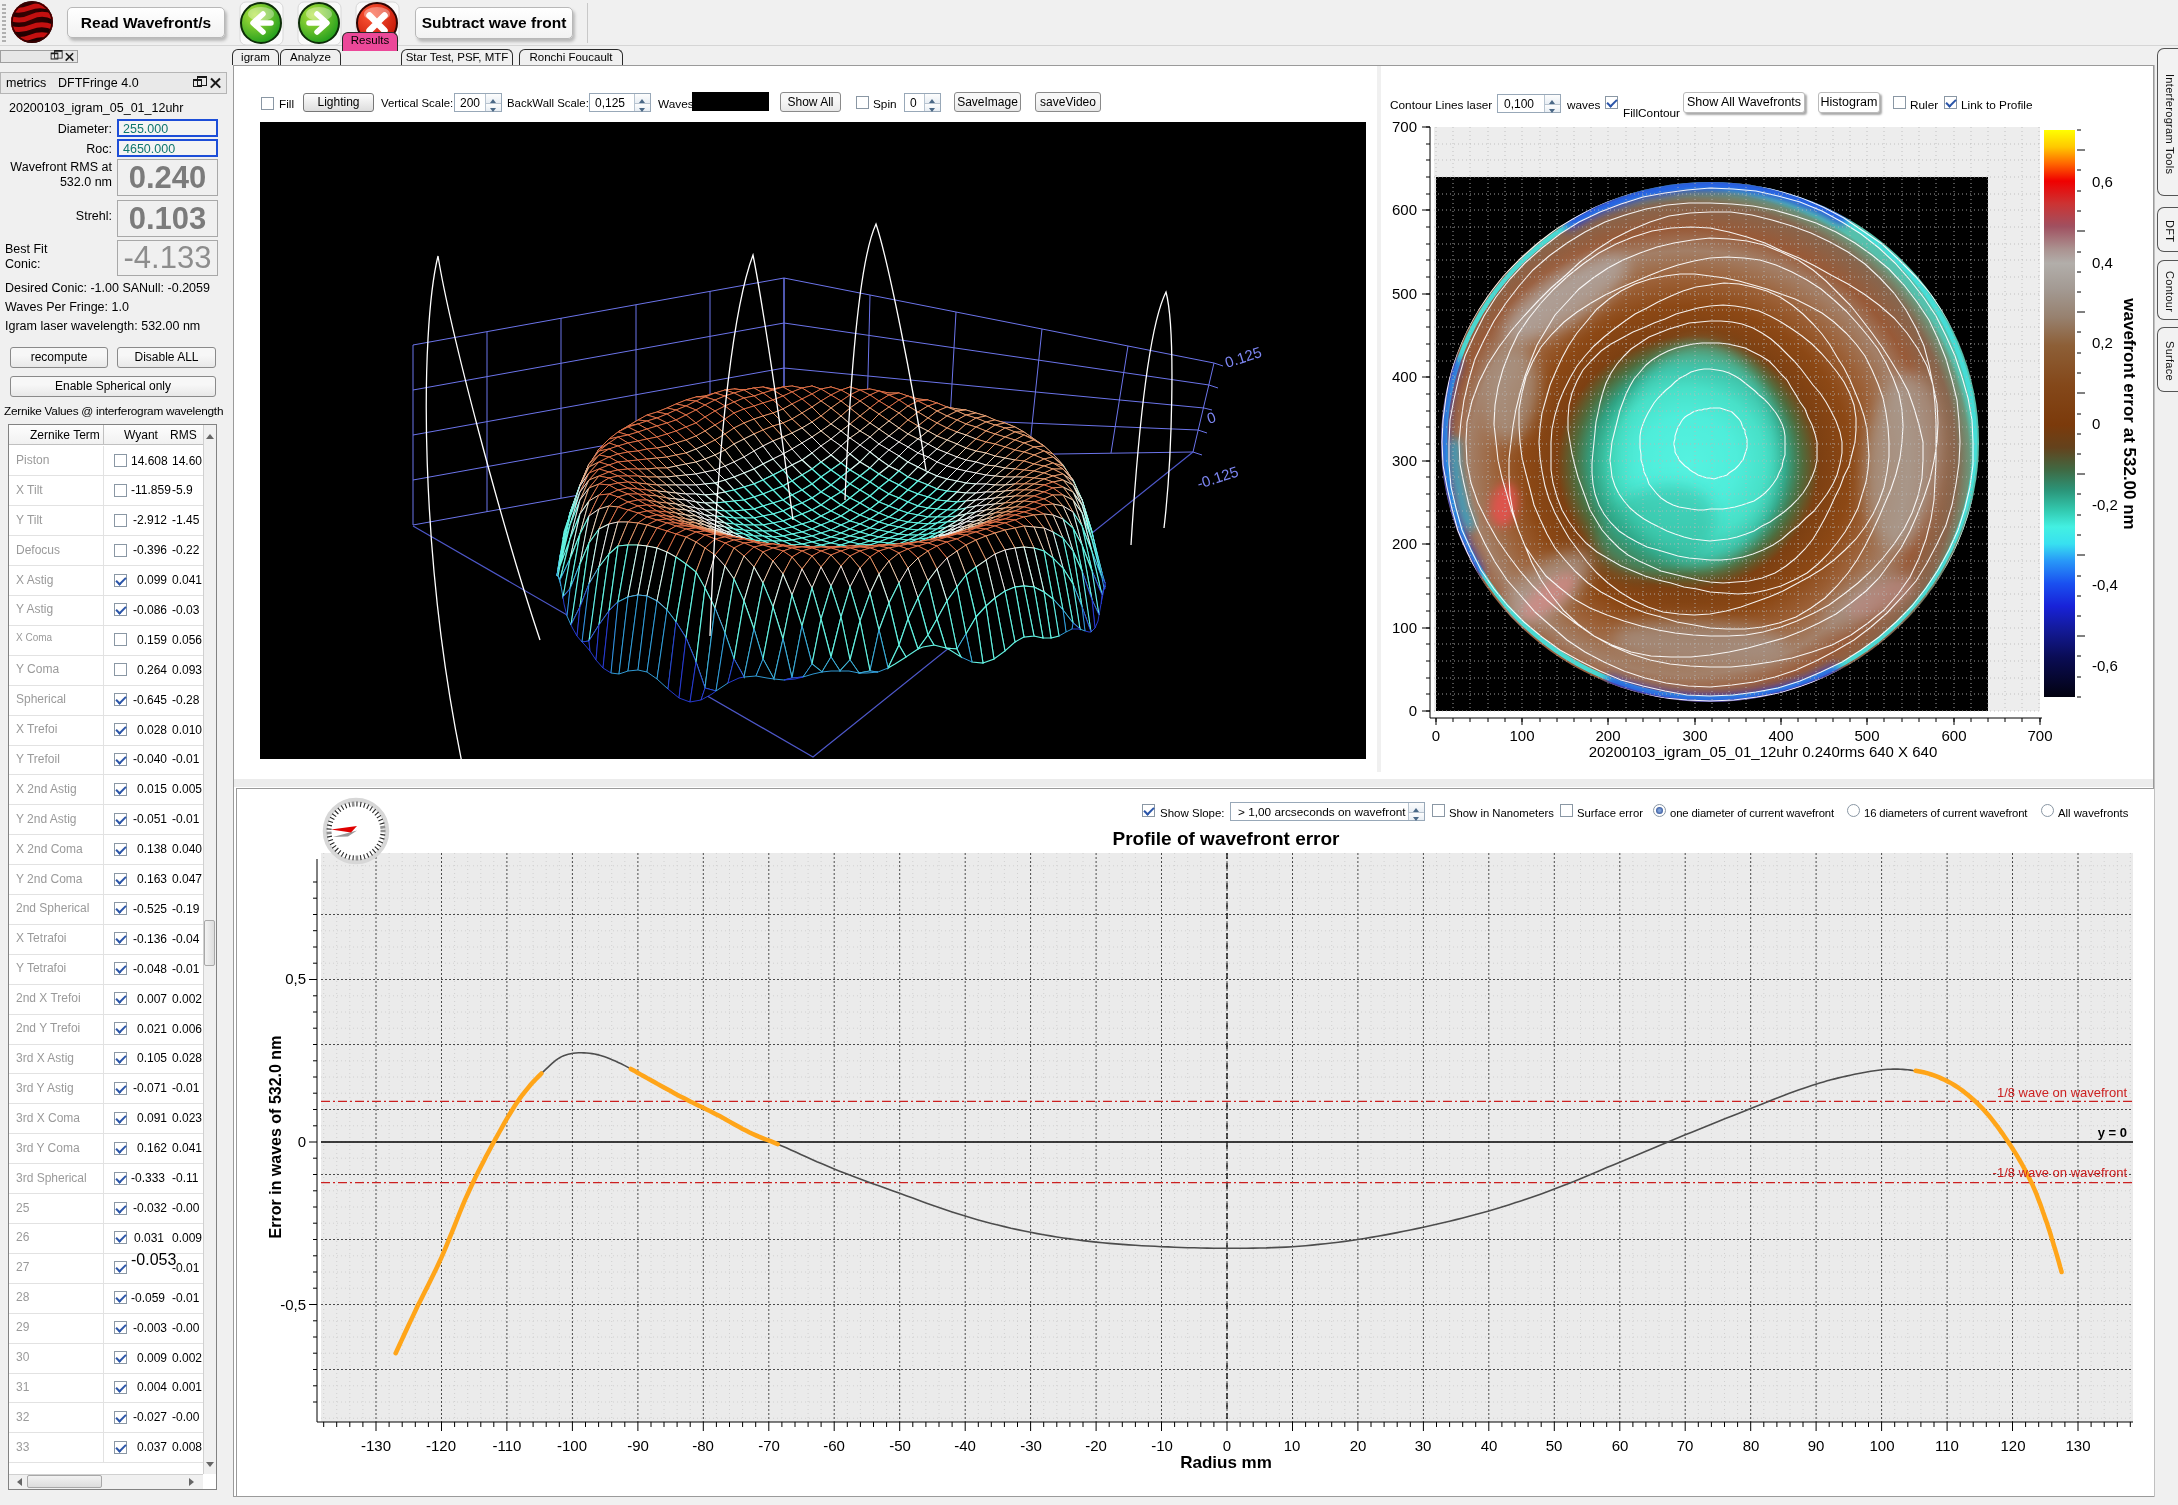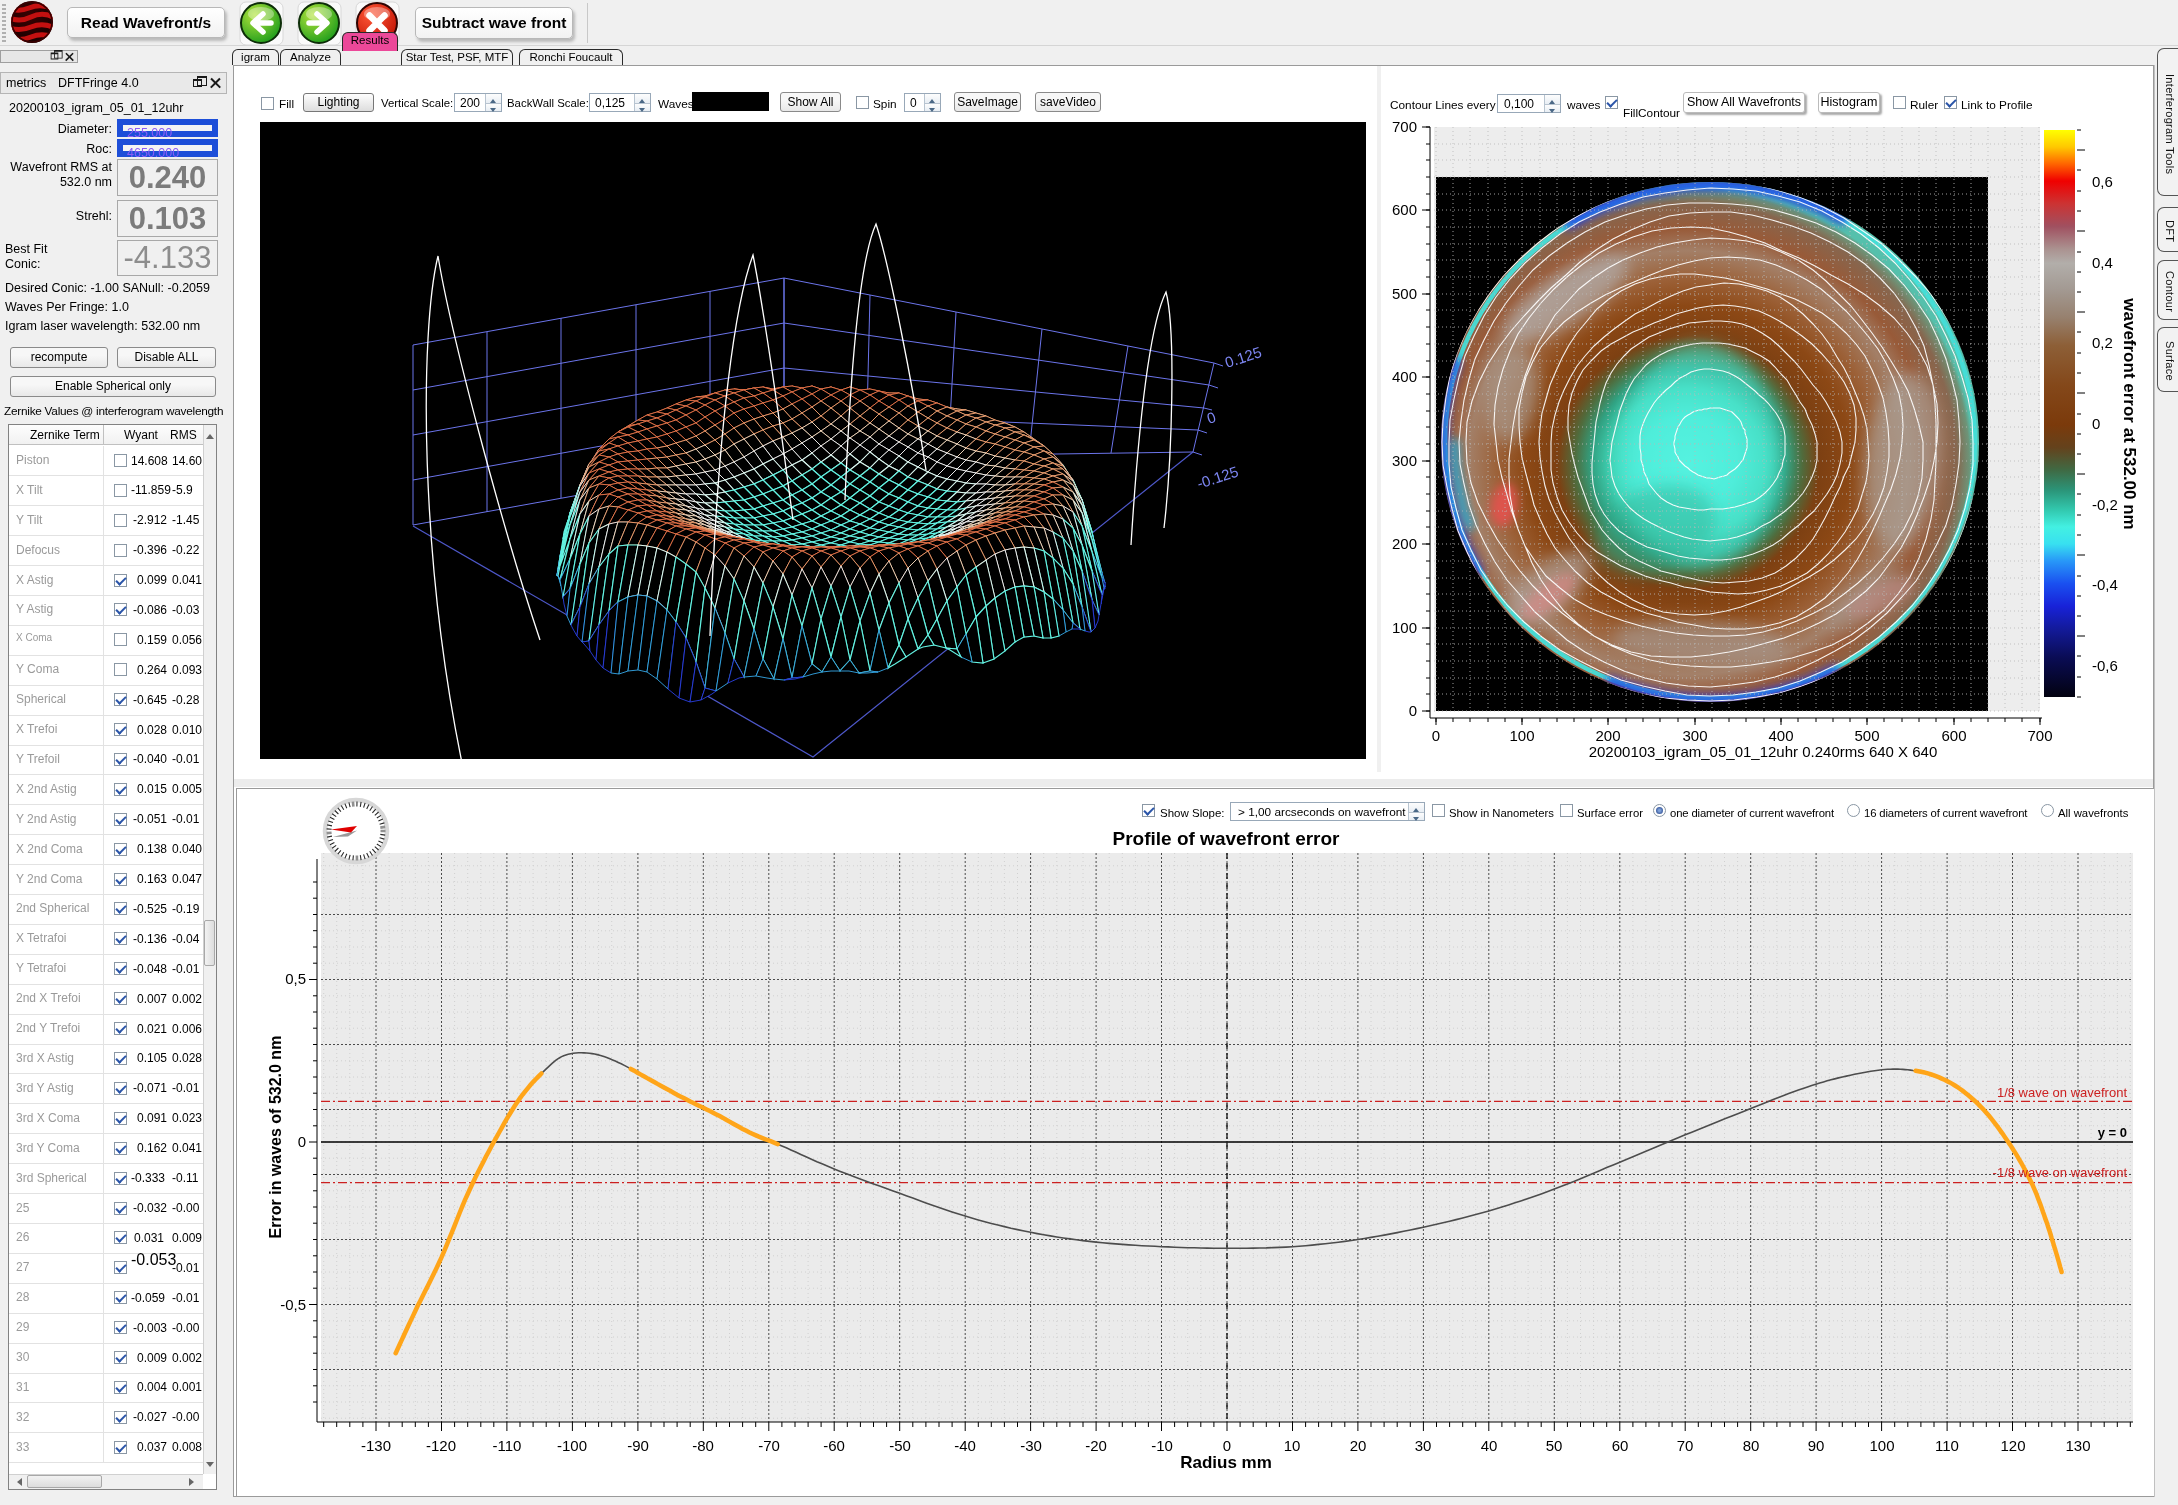--- a/index.html
+++ b/index.html
@@ -18,21 +18,21 @@
 .spin .a{position:absolute;right:0;top:0;width:16px;height:50%;border-left:1px solid #b8c4d0;background:linear-gradient(#fdfdfd,#e8eef4)}
 .spin .a.dn{top:50%;border-top:1px solid #b8c4d0}
 .spin .a::before{content:"";position:absolute;left:4px;border:3.5px solid transparent}
 .spin .a.up::before{top:2px;border-bottom:4px solid #4a6886}
 .spin .a.dn::before{top:4px;border-top:4px solid #4a6886}
 .ico-f{position:absolute;width:9px;height:8px;border:1px solid #1a1a1a;border-top:2.5px solid #1a1a1a}
 .ico-f::before{content:"";position:absolute;left:2.5px;top:-5.5px;width:8px;height:7px;border:1px solid #1a1a1a;border-top:2px solid #1a1a1a}
 .ico-x{position:absolute;width:11px;height:11px}
 .ico-x::before,.ico-x::after{content:"";position:absolute;left:-1px;top:4.5px;width:13px;height:2.4px;background:#1a1a1a}
 .ico-x::before{transform:rotate(45deg)}.ico-x::after{transform:rotate(-45deg)}
-.field{position:absolute;background:#f4f4f4;border:6px solid #1d4ed8;color:#8b5cf6}
+.field{position:absolute;background:#f4f4f4;border:2px solid #1d4ed8;color:#0f766e}
 .bignum{position:absolute;background:#f0f0f0;border:1px solid #a8a8a8;color:#7b7b7b;font-weight:bold;text-align:center}
 .vtab{position:absolute;left:2157px;width:21px;background:#f2f2f2;border:1.4px solid #555;border-right:none;border-radius:7px 0 0 7px;
  writing-mode:vertical-rl;text-align:center;font-size:11px;color:#111;letter-spacing:0.3px;line-height:17px}
 </style></head><body>
 <div class="abs" style="left:0;top:0;width:2178px;height:46px;background:#f0f0f0;border-bottom:1px solid #d5d5d5"></div>
 <div class="abs" style="left:2px;top:4px;width:3px;height:38px;border-left:2px dotted #b0b0b0;border-right:2px dotted #b0b0b0"></div>
 <svg class="abs" style="left:9px;top:1px" width="48" height="44">
 <defs>
       <clipPath id="lc">
         <circle cx="23" cy="21" r="21"></circle>
@@ -98,21 +98,21 @@
 <div class="lbl" style="left:507px;top:97px;font-size:11.4px">BackWall Scale:</div>
 <div class="spin" style="left:589px;top:93px;width:62px;height:19px;padding:2px 0 0 5px">0,125<span class="a up"></span><span class="a dn"></span></div>
 <div class="lbl" style="left:658px;top:97px;">Waves</div>
 <div class="abs" style="left:692px;top:92px;width:77px;height:19px;background:#000"></div>
 <div class="btn" style="left:780px;top:92px;width:61px;height:20px;line-height:18px">Show All</div>
 <span class="cb" style="left:856px;top:96px"></span>
 <div class="lbl" style="left:873px;top:97px;">Spin</div>
 <div class="spin" style="left:904px;top:93px;width:37px;height:19px;padding:2px 0 0 5px">0<span class="a up"></span><span class="a dn"></span></div>
 <div class="btn" style="left:954px;top:92px;width:67px;height:20px;line-height:18px">SaveImage</div>
 <div class="btn" style="left:1035px;top:92px;width:66px;height:20px;line-height:18px">saveVideo</div>
-<div class="lbl" style="left:1390px;top:98px;">Contour Lines every</div>
+<div class="lbl" style="left:1390px;top:98px;">Contour Lines laser</div>
 <div class="spin" style="left:1497px;top:94px;width:64px;height:19px;padding:2px 0 0 6px">0,100<span class="a up"></span><span class="a dn"></span></div>
 <div class="lbl" style="left:1567px;top:98px;">waves</div>
 <span class="cb c" style="left:1605px;top:96px"></span>
 <div class="lbl" style="left:1623px;top:98px;margin-top:8px;">FillContour</div>
 <div class="btn" style="left:1683px;top:92px;width:122px;height:21px;line-height:19px;box-shadow:2px 2px 2px #aaa;background:#fff;border-color:#bbb;font-size:12.5px">Show All Wavefronts</div>
 <div class="btn" style="left:1818px;top:92px;width:62px;height:21px;line-height:19px;box-shadow:2px 2px 2px #aaa;background:#fff;border-color:#bbb;font-size:12.5px">Histogram</div>
 <span class="cb" style="left:1893px;top:96px"></span>
 <div class="lbl" style="left:1910px;top:98px;">Ruler</div>
 <span class="cb c" style="left:1944px;top:96px"></span>
 <div class="lbl" style="left:1961px;top:98px;">Link to Profile</div>

